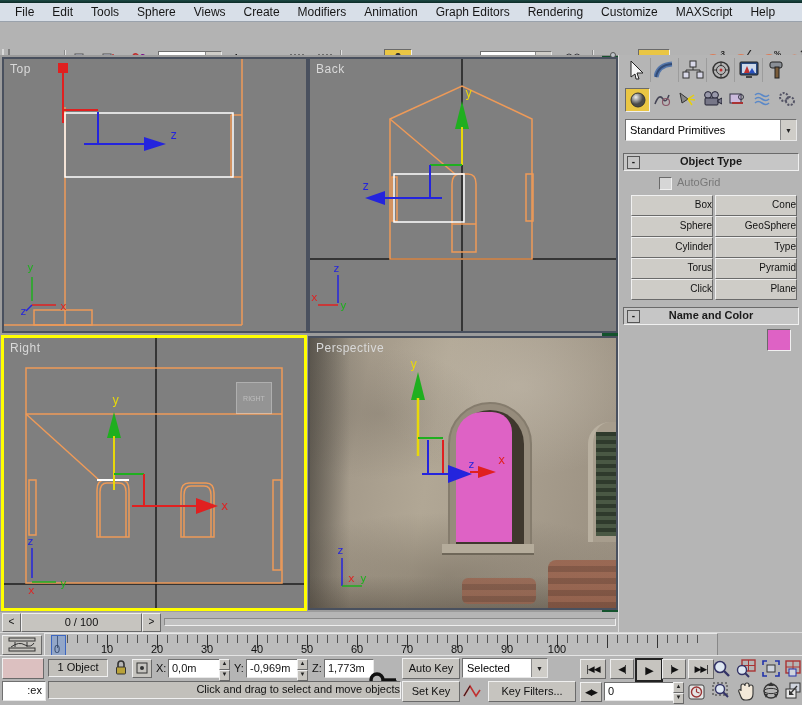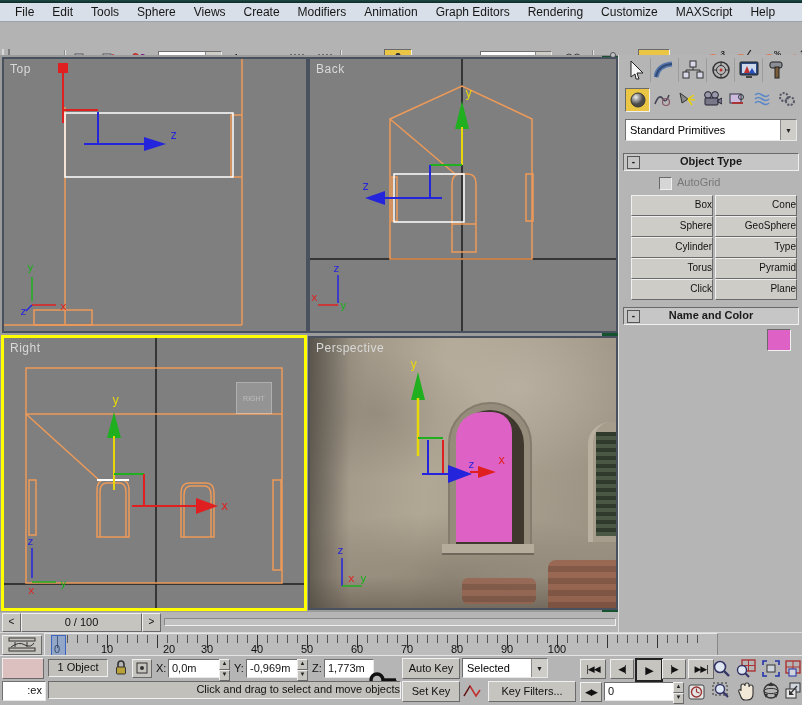--- a/index.html
+++ b/index.html
@@ -546,21 +546,21 @@
           <path d="M4,10 Q12,4 18,8 Q24,11 27,6" fill="none" stroke="#333"></path>
           <line x1="8" y1="5" x2="8" y2="10" stroke="#333"></line>
           <line x1="20" y1="5" x2="20" y2="10" stroke="#333"></line>
         </svg>
     </div>
     <div class="ruler">
       <div class="ticks-minor"></div>
       <div class="ticks-major"></div>
       <span class="tick-label" style="left:12px">0</span>
       <span class="tick-label" style="left:62px">10</span>
-      <span class="tick-label" style="left:124px">20</span>
+      <span class="tick-label" style="left:112px">20</span>
       <span class="tick-label" style="left:162px">30</span>
       <span class="tick-label" style="left:212px">40</span>
       <span class="tick-label" style="left:262px">50</span>
       <span class="tick-label" style="left:312px">60</span>
       <span class="tick-label" style="left:362px">70</span>
       <span class="tick-label" style="left:412px">80</span>
       <span class="tick-label" style="left:462px">90</span>
       <span class="tick-label" style="left:512px">100</span>
       <div class="thandle"></div>
     </div>

